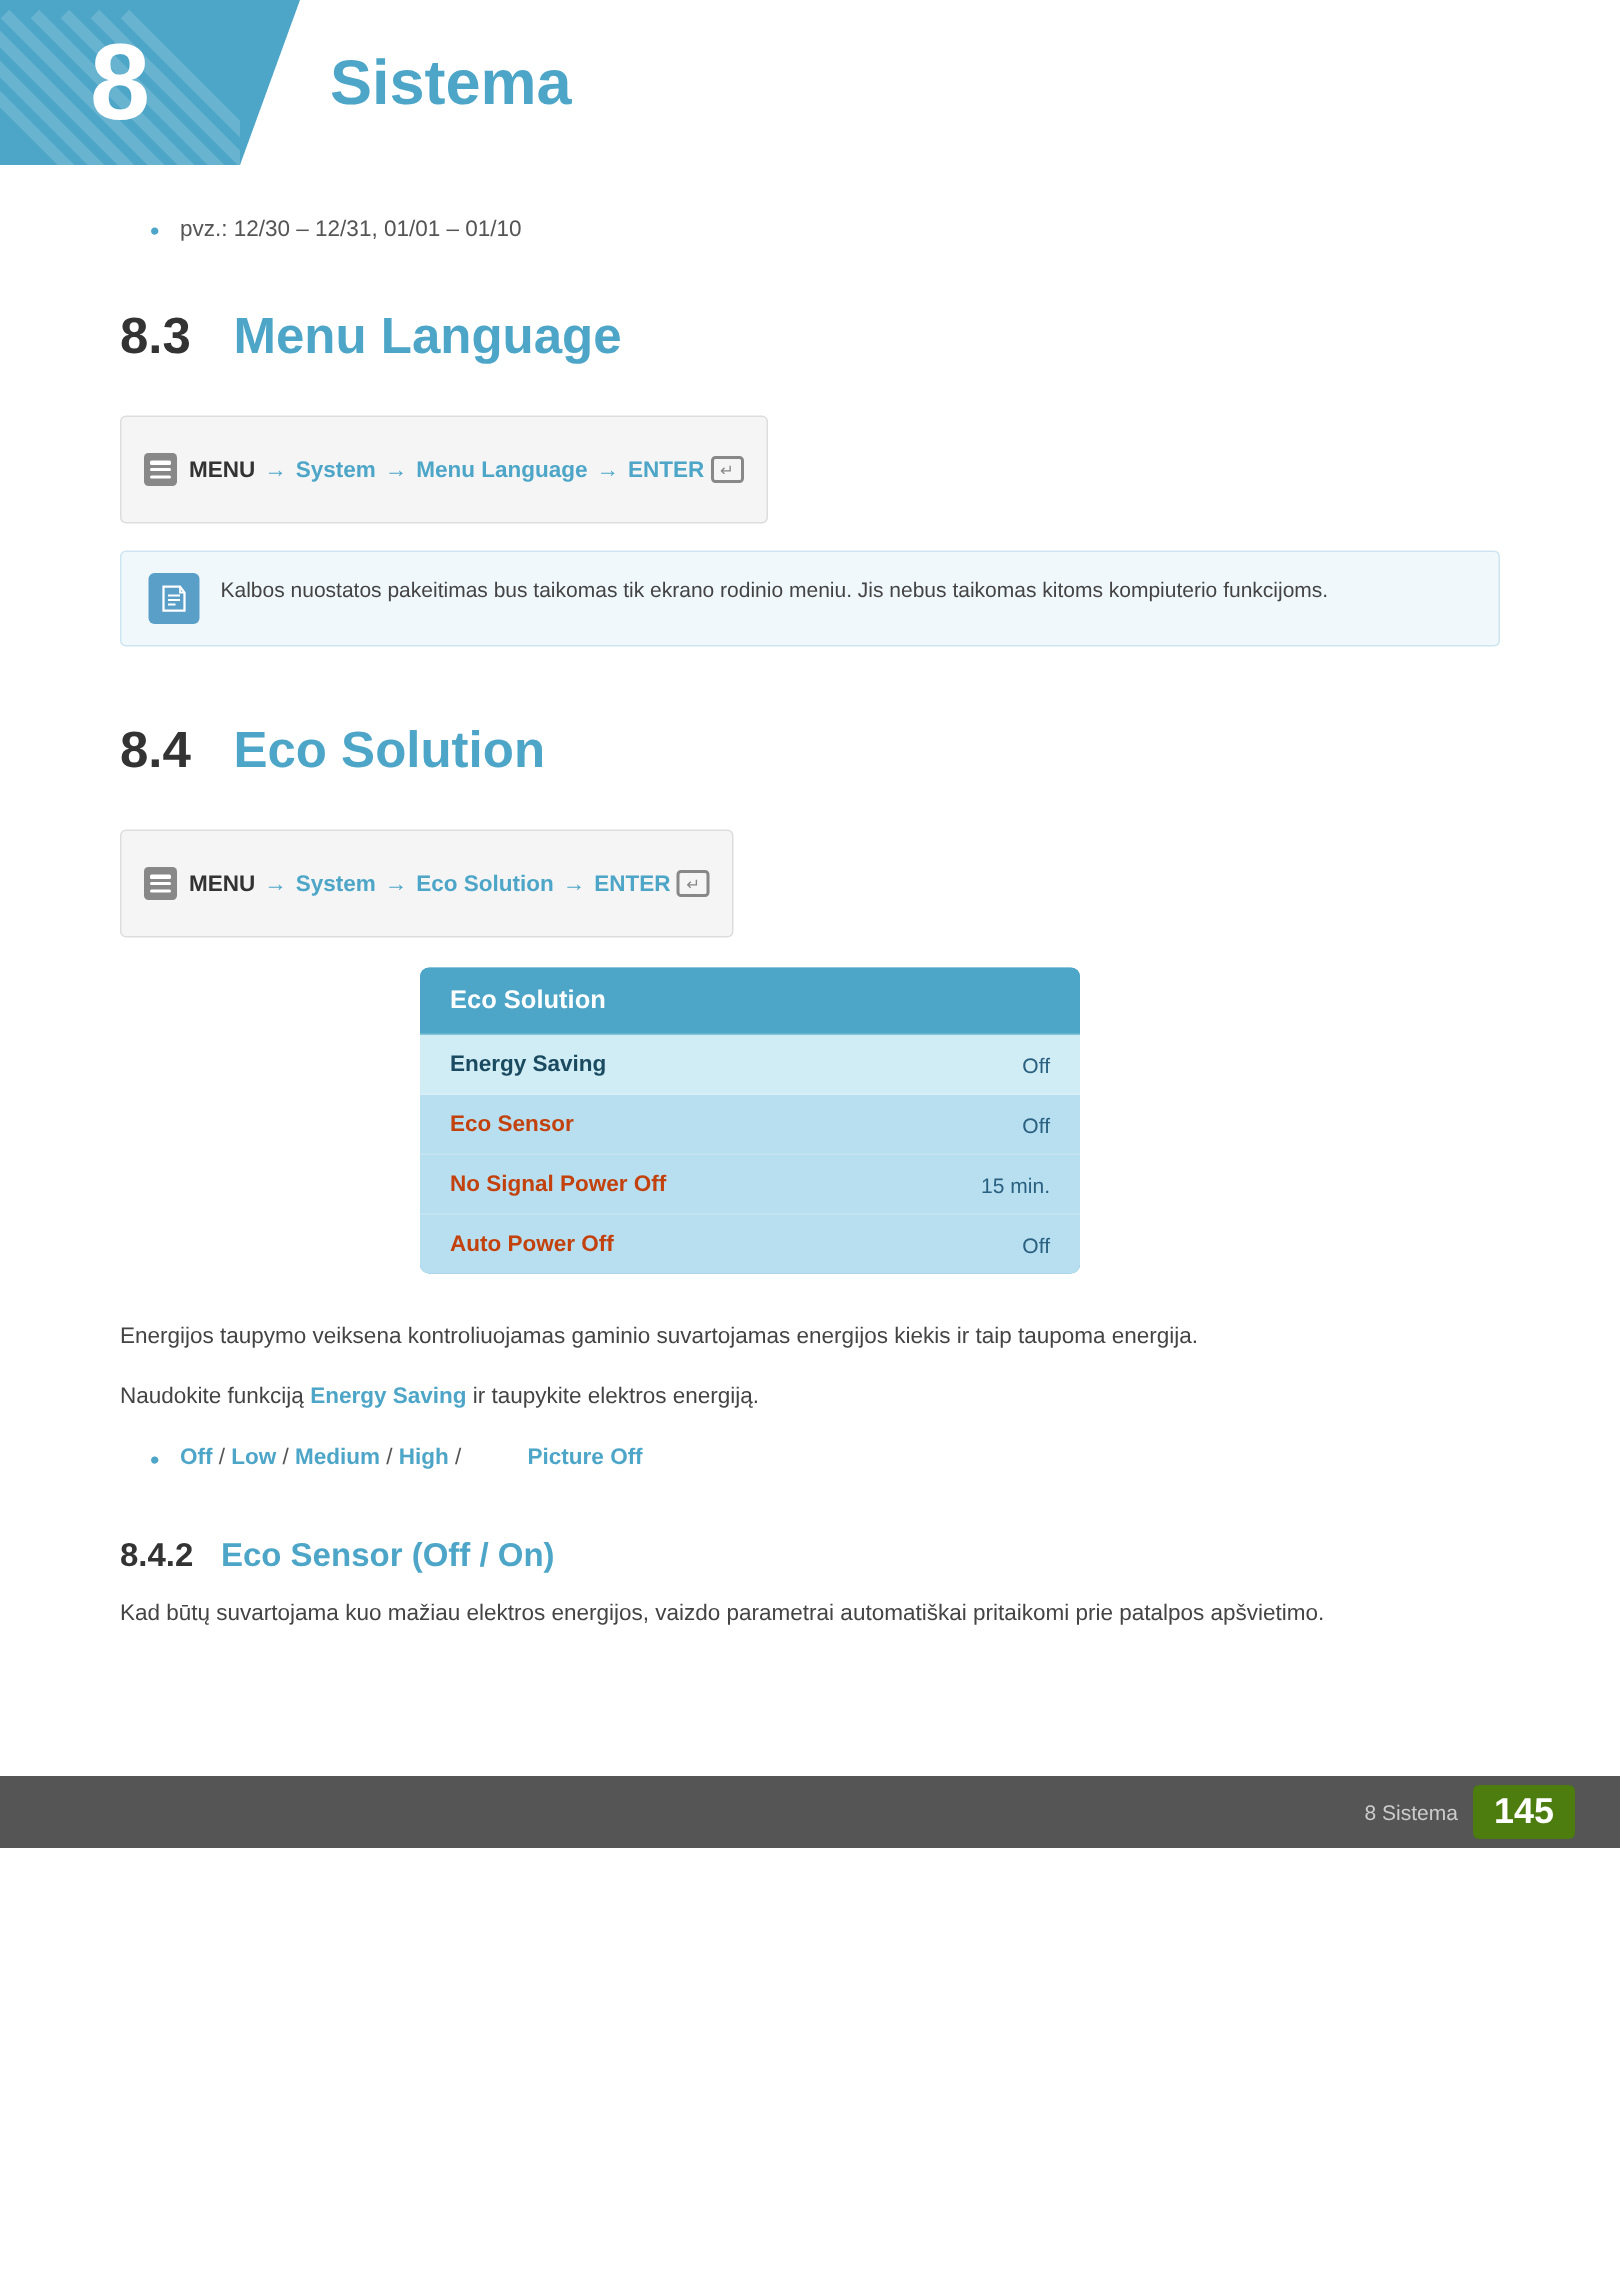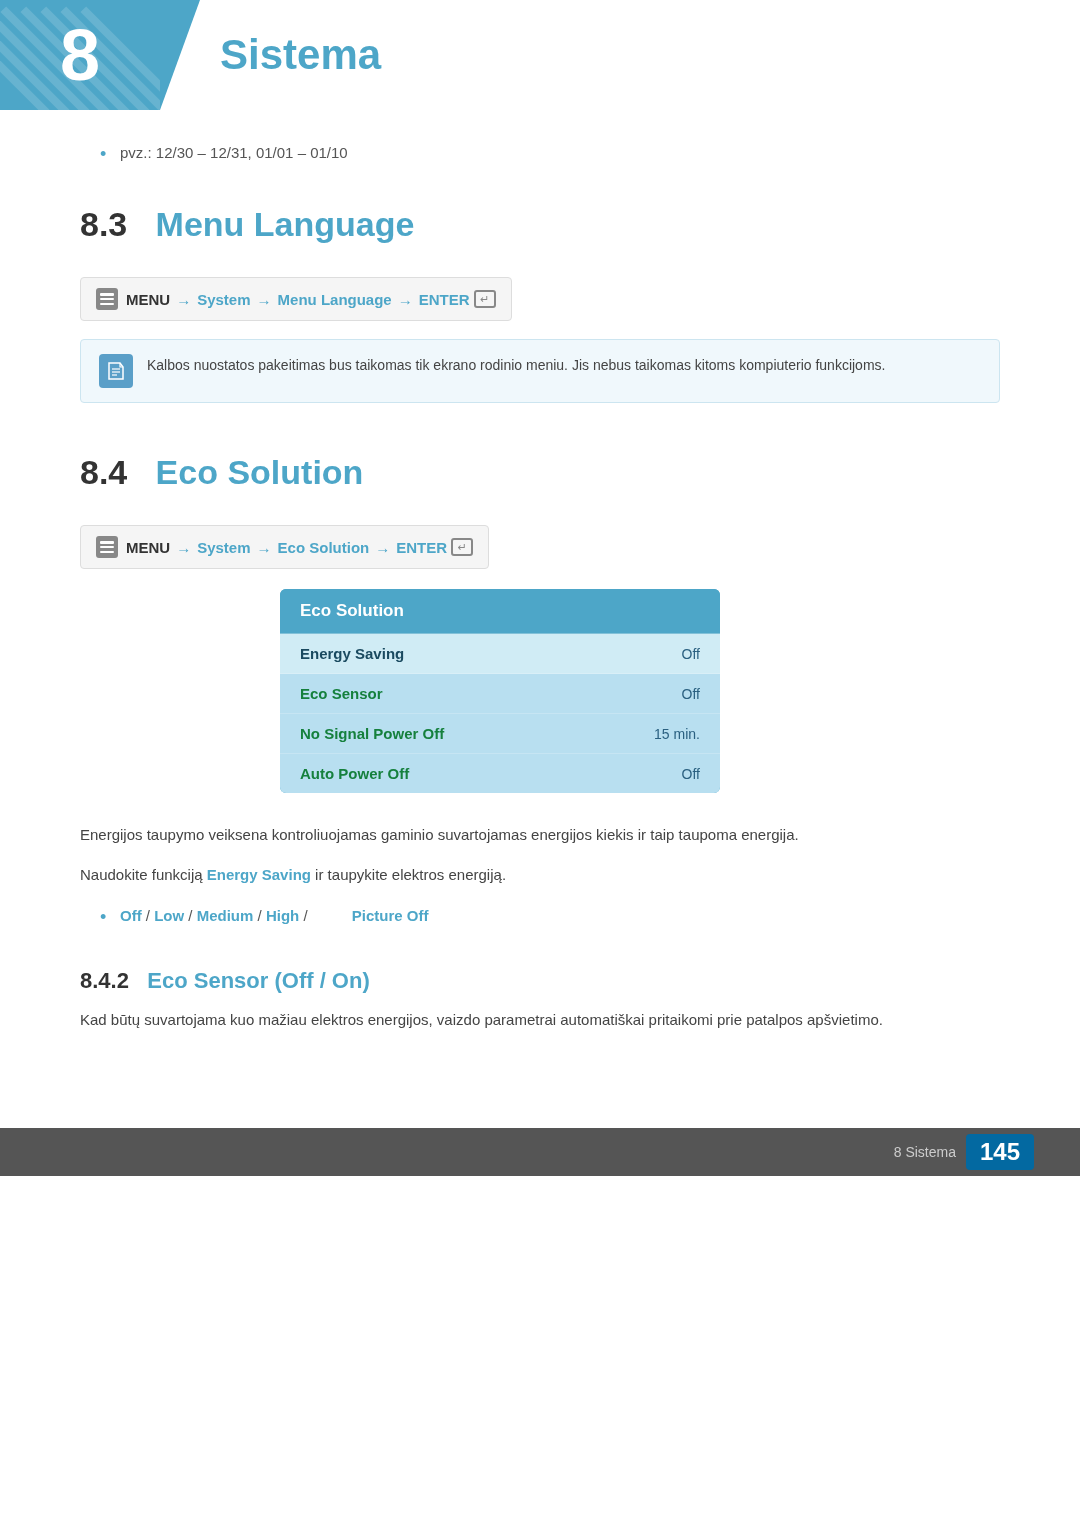--- a/index.html
+++ b/index.html
@@ -127,21 +127,21 @@
     }
 
     
     .nav-breadcrumb {
       display: flex;
       align-items: center;
       font-size: 15px;
       color: #333;
       margin-bottom: 18px;
       background: #f5f5f5;
-      padding: 10px 15px;
+      padding: 24px 15px;
       border: 1px solid #ddd;
       border-radius: 4px;
       width: fit-content;
     }
 
     .nav-icon {
       width: 22px;
       height: 22px;
       background: #888;
       border-radius: 3px;
@@ -248,21 +248,21 @@
 
     .eco-menu-item.active {
       background: #d0ecf5;
     }
 
     .eco-menu-item.normal {
       background: #b8dff0;
     }
 
     .eco-menu-item .item-label {
-      color: #15803d;
+      color: #c2410c;
       font-weight: bold;
     }
 
     .eco-menu-item.active .item-label {
       color: #1a4a60;
     }
 
     .eco-menu-item .item-value {
       color: #2a6080;
       font-size: 14px;
@@ -291,25 +291,25 @@
     .footer {
       position: absolute;
       bottom: 0;
       right: 0;
       left: 0;
       height: 48px;
       background: #555;
       display: flex;
       align-items: center;
       justify-content: flex-end;
-      padding: 0 46px;
+      padding: 0 30px;
     }
 
     .footer-badge {
-      background: #0369a1;
+      background: #4d7c0f;
       color: white;
       font-size: 24px;
       font-weight: bold;
       padding: 4px 14px;
       border-radius: 4px;
       margin-left: 10px;
     }
 
     .footer-section-label {
       color: #ccc;

